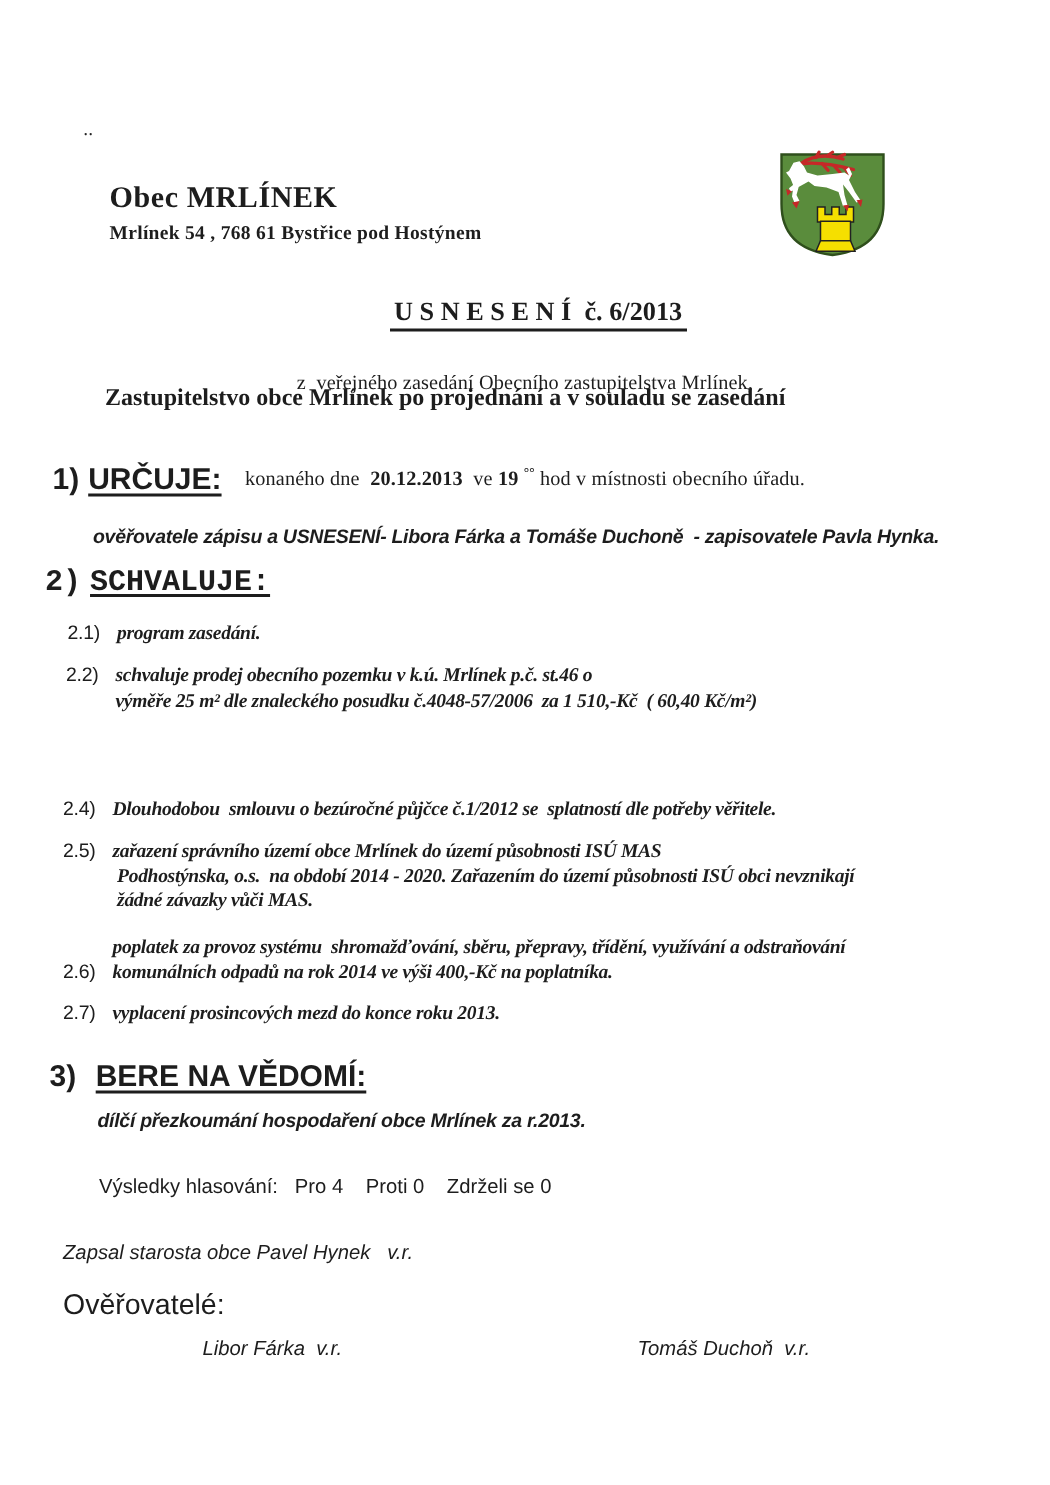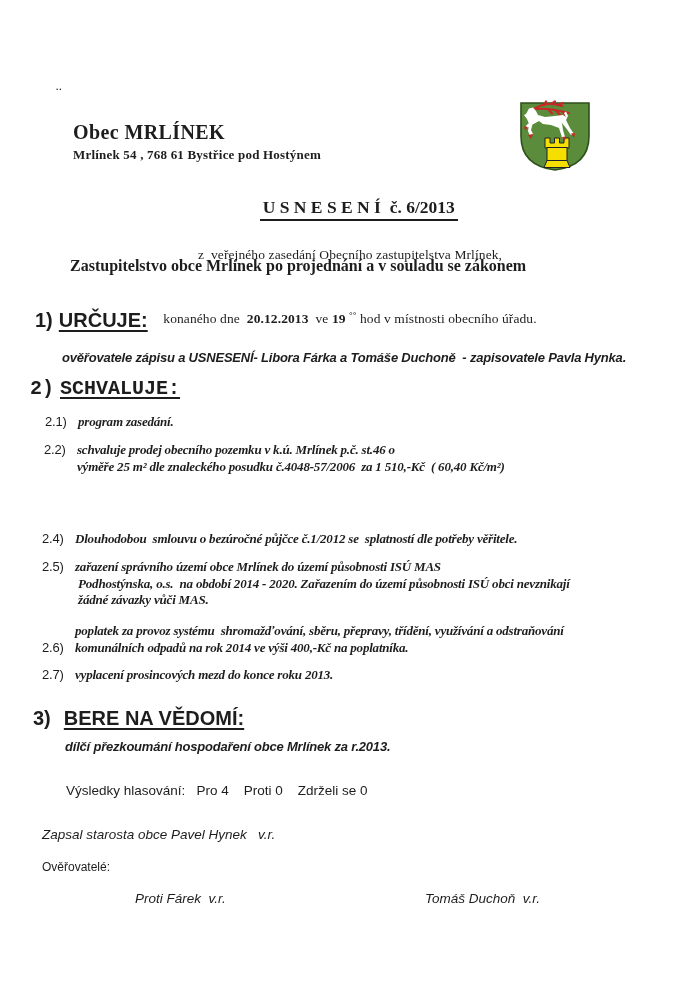--- a/index.html
+++ b/index.html
@@ -62,21 +62,21 @@
   .it-2-5 { left:42px; top:623px;align-items:flex-end; }
   .it-2-6 { left:42px; top:667px; }
   .it-3-0 { left:65px; top:739px; }
 
   
   .votes { position:absolute; left:66px; top:783px; font-family:"Liberation Sans", sans-serif;
            font-size:13.5px; white-space:pre; }
   .recorder { position:absolute; left:42px; top:827px; font-family:"Liberation Sans", sans-serif;
               font-size:13.5px; font-style:italic; white-space:pre; }
   .verifiers { position:absolute; left:42px; top:860px; font-family:"Liberation Sans", sans-serif;
-               font-size:12px; }
+               font-size:19px; }
   .sig { position:absolute; top:891px; font-family:"Liberation Sans", sans-serif;
          font-size:13.5px; font-style:italic; white-space:pre; }
   .sig1 { left:135px; }
   .sig2 { left:425px; }
 </style>
 </head>
 <body>
 
 <div class="page">
 
@@ -123,21 +123,21 @@
 
   <div class="title">
     <span class="title-inner">U S N E S E N Í  č. 6/2013</span>
   </div>
 
   <div class="intro">
     <div>z  veřejného zasedání Obecního zastupitelstva Mrlínek,</div>
     <div><span>konaného dne  </span><b>20.12.2013</b><span>  ve </span><b>19 </b><b class="sup">°°</b><span> hod v místnosti obecního úřadu.</span></div>
   </div>
 
-  <div class="lead">Zastupitelstvo obce Mrlínek po projednání a v souladu se zákonem</div>
+  <div class="lead">Zastupitelstvo obce Mrlínek po projednání a v souladu se zasedání</div>
 
   <div class="sec sec1"><span class="num">1)</span><span class="lbl">URČUJE:</span></div>
 
   <div class="noNum it-1-0">ověřovatele zápisu a USNESENÍ- Libora Fárka a Tomáše Duchoně  - zapisovatele Pavla Hynka.</div>
 
   <div class="sec sec2"><span class="num">2)</span><span class="lbl">SCHVALUJE:</span></div>
 
   <div class="item it-2-0">
     <span class="inum">2.1)</span>
     <span class="itext">program zasedání.</span>
@@ -170,16 +170,16 @@
   <div class="sec sec3"><span class="num">3)</span><span class="lbl">BERE NA VĚDOMÍ:</span></div>
 
   <div class="noNum it-3-0">dílčí přezkoumání hospodaření obce Mrlínek za r.2013.</div>
 
   <div class="votes">Výsledky hlasování:   Pro 4    Proti 0    Zdrželi se 0</div>
 
   <div class="recorder">Zapsal starosta obce Pavel Hynek   v.r.</div>
 
   <div class="verifiers">Ověřovatelé:</div>
 
-  <div class="sig sig1">Proti Fárek  v.r.</div>
+  <div class="sig sig1">Libor Fárka  v.r.</div>
   <div class="sig sig2">Tomáš Duchoň  v.r.</div>
 
 </div>
 
 </body></html>

